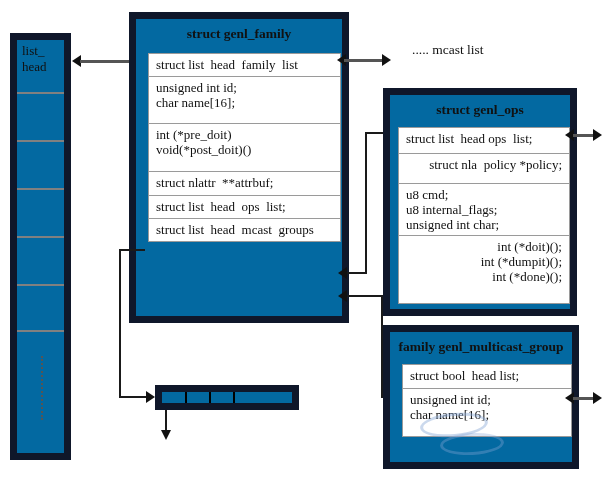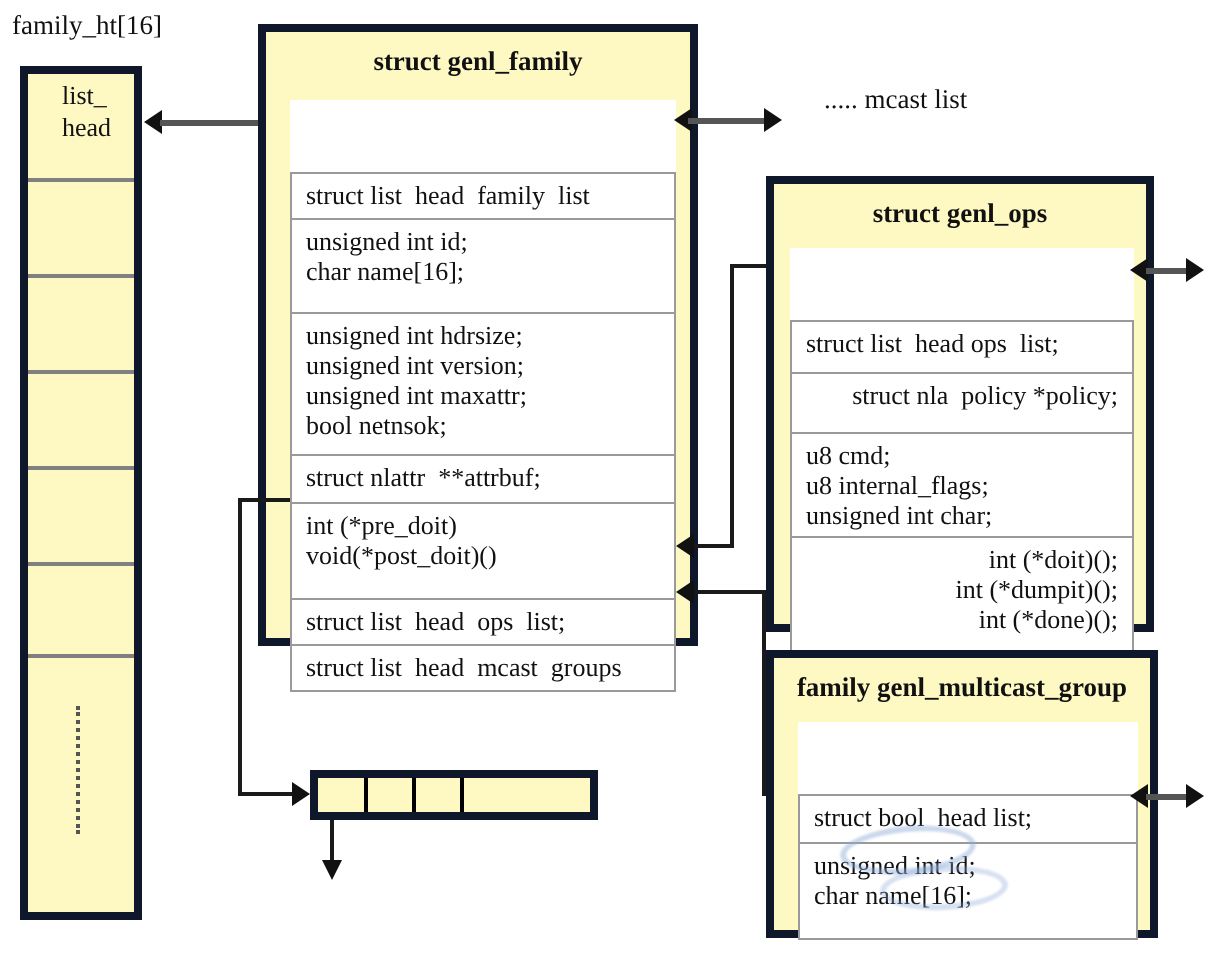--- a/index.html
+++ b/index.html
@@ -1,41 +1,41 @@
 <!DOCTYPE html>
 <html><head>
 <meta charset="utf-8">
 <style>
   html,body{margin:0;padding:0;background:#fff;}
   #canvas{position:relative;width:605px;height:481px;background:#fff;
           font-family:"Liberation Serif", serif;color:#111;overflow:hidden;}
 
   .abs{position:absolute;}
-  .obox{position:absolute;border:4px solid #0f172a;background:#fef9c3;box-sizing:border-box;}
+  .obox{position:absolute;border:7px solid #0f172a;background:#0369a1;box-sizing:border-box;}
   .box-title{font-weight:bold;font-size:13.5px;text-align:center;margin-top:7px;white-space:pre;}
   .rows{position:absolute;background:#fff;}
   .row{box-sizing:border-box;border:1px solid #9a9a9a;border-top:none;
        padding:3px 7px;font-size:13px;line-height:15px;white-space:pre-wrap;overflow:hidden;}
-  .rows .row:first-child{border-top:1px solid #9a9a9a;margin-top:36px;}
+  .rows .row:first-child{border-top:1px solid #9a9a9a;}
 
   .lbl{position:absolute;font-size:13.5px;white-space:pre-wrap;}
 
   .seg{position:absolute;background:#1a1a1a;}
   .shaft{position:absolute;background:#555;}
   .ah{position:absolute;width:0;height:0;border:6px solid transparent;}
   .ah.r{border-left:9px solid #111;border-right:none;}
   .ah.l{border-right:9px solid #111;border-left:none;}
   .ah.d{border-top:10px solid #111;border-bottom:none;
         border-left:5px solid transparent;border-right:5px solid transparent;}
 
   
   #hash-label{left:6px;top:5px;}
   #hash-box{left:10px;top:33px;width:61px;height:427px;}
   .hb-div{position:absolute;left:0;right:0;height:2px;background:#808080;}
-  #hb-text{position:absolute;left:5px;top:3px;font-size:13px;line-height:16px;white-space:pre-wrap;margin-left:12px;}
+  #hb-text{position:absolute;left:5px;top:3px;font-size:13px;line-height:16px;white-space:pre-wrap;}
   #hb-dots{position:absolute;left:24px;top:316px;height:64px;width:0;border-left:2px dotted #555;}
 
   
   #gf-box{left:129px;top:12px;width:220px;height:311px;}
   #gf-rows{left:12px;top:34px;width:193px;}
   .gf-r0{height:24px;} .gf-r1{height:47px;} .gf-r2{height:71px;}
   .gf-r3{height:48px;} .gf-r4{height:24px;} .gf-r5{height:23px;} .gf-r6{height:23px;}
 
   
   #go-box{left:383px;top:88px;width:194px;height:228px;}
@@ -58,21 +58,20 @@
   #wm{left:412px;top:413px;width:100px;height:45px;filter:blur(0.6px);}
   .wm-shape{position:absolute;border:3px solid rgba(140,170,215,0.45);border-radius:50%;}
   #wm-s1{left:8px;top:0px;width:62px;height:18px;transform:rotate(-5deg);}
   #wm-s2{left:28px;top:20px;width:58px;height:16px;transform:rotate(-3deg);border-color:rgba(140,170,215,0.35);}
 </style>
 </head>
 <body>
 
 <div id="canvas">
 
-  <div class="lbl" id="hash-label">family_ht[16]</div>
   <div class="obox" id="hash-box">
     <div id="hb-text">list_
 head</div>
     <div class="hb-div" style="top:52px"></div>
     <div class="hb-div" style="top:100px"></div>
     <div class="hb-div" style="top:148px"></div>
     <div class="hb-div" style="top:196px"></div>
     <div class="hb-div" style="top:244px"></div>
     <div class="hb-div" style="top:290px"></div>
     <div id="hb-dots"></div>
@@ -81,27 +80,23 @@
   <div class="ah l" style="left:72px;top:55px"></div>
   <div class="shaft" style="left:80px;top:60px;width:52px;height:3px"></div>
   <div class="ah r" style="left:130px;top:55px"></div>
 
   <div class="obox" id="gf-box">
     <div class="box-title">struct genl_family</div>
     <div class="rows" id="gf-rows">
       <div class="row gf-r0">struct list  head  family  list</div>
       <div class="row gf-r1">unsigned int id;
 char name[16];</div>
-      <div class="row gf-r2">unsigned int hdrsize;
-unsigned int version;
-unsigned int maxattr;
-bool netnsok;</div>
-      <div class="row gf-r4">struct nlattr  **attrbuf;</div>
       <div class="row gf-r3">int (*pre_doit)
 void(*post_doit)()</div>
+      <div class="row gf-r4">struct nlattr  **attrbuf;</div>
       <div class="row gf-r5">struct list  head  ops  list;</div>
       <div class="row gf-r6">struct list  head  mcast  groups</div>
     </div>
   </div>
 
   <div class="ah l" style="left:337px;top:54px"></div>
   <div class="shaft" style="left:344px;top:59px;width:40px;height:3px"></div>
   <div class="ah r" style="left:382px;top:54px"></div>
   <div class="lbl" id="dbl-list">..... mcast list</div>
 

